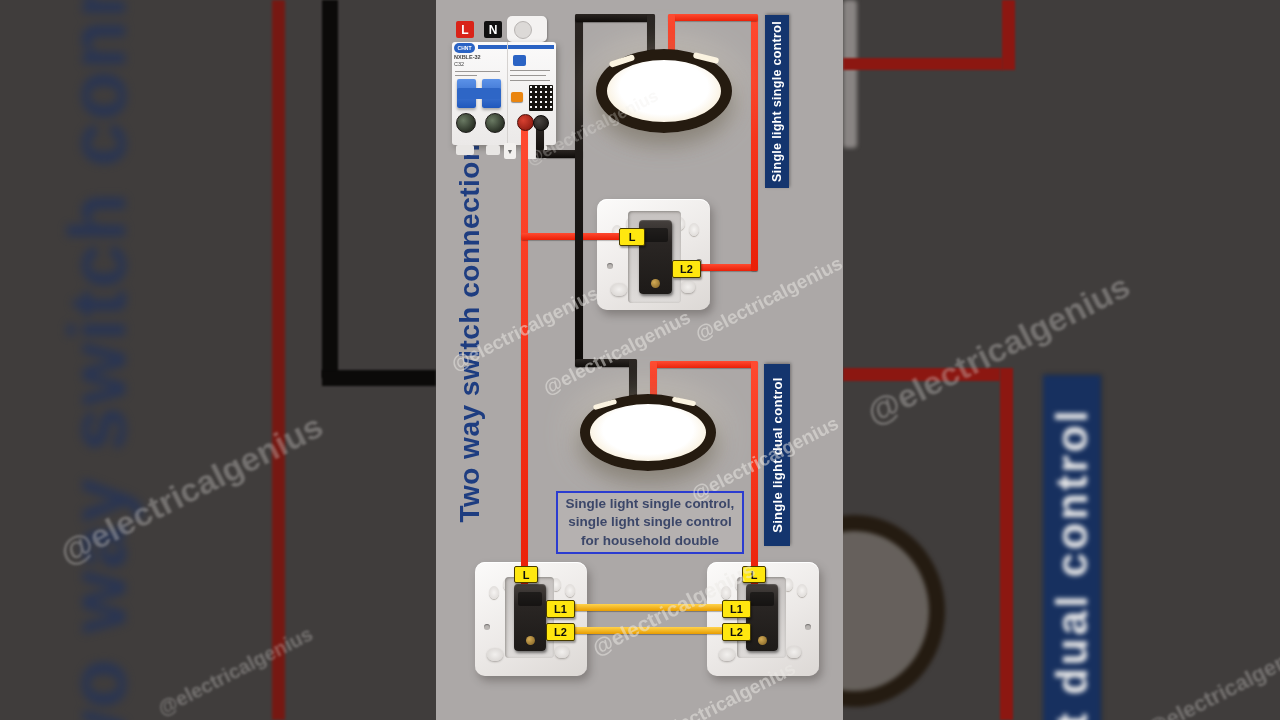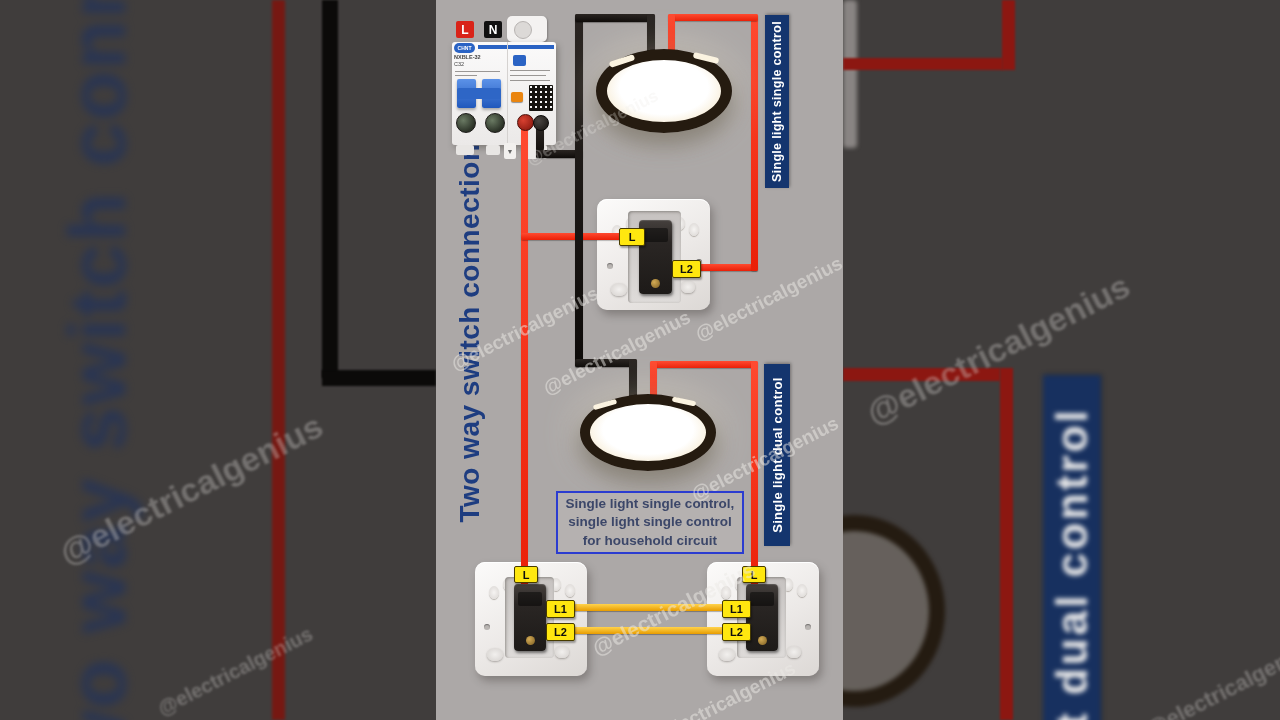--- a/index.html
+++ b/index.html
@@ -170,21 +170,21 @@
   <div class="badge" style="left:742px;top:566px;width:22px;height:15px;">L</div>
   <div class="badge" style="left:722px;top:600px;width:27px;height:16px;">L1</div>
   <div class="badge" style="left:722px;top:623px;width:27px;height:16px;">L2</div>
 
   <div class="a rot banner" style="left:765px;top:188px;width:173px;height:24px;font-size:12.5px;">Single light single control</div>
   <div class="a rot banner" style="left:764px;top:546px;width:182px;height:26px;font-size:13px;">Single light dual control</div>
 
   <div class="notebox" style="left:556px;top:491px;width:184px;height:59px;">
     <div>Single light single control,</div>
     <div>single light single control</div>
-    <div>for household circuit</div>
+    <div>for household double</div>
   </div>
 
   <div class="wm" style="left:444px;top:318px;font-size:19px;">@electricalgenius</div>
   <div class="wm" style="left:536px;top:342px;font-size:19px;">@electricalgenius</div>
   <div class="wm" style="left:584px;top:597px;font-size:21px;">@electricalgenius</div>
   <div class="wm" style="left:688px;top:288px;font-size:19px;">@electricalgenius</div>
   <div class="wm" style="left:684px;top:448px;font-size:19px;">@electricalgenius</div>
   <div class="wm" style="left:520px;top:118px;font-size:17px;opacity:.55;">@electricalgenius</div>
   <div class="wm" style="left:641px;top:693px;font-size:19px;">@electricalgenius</div>
 

